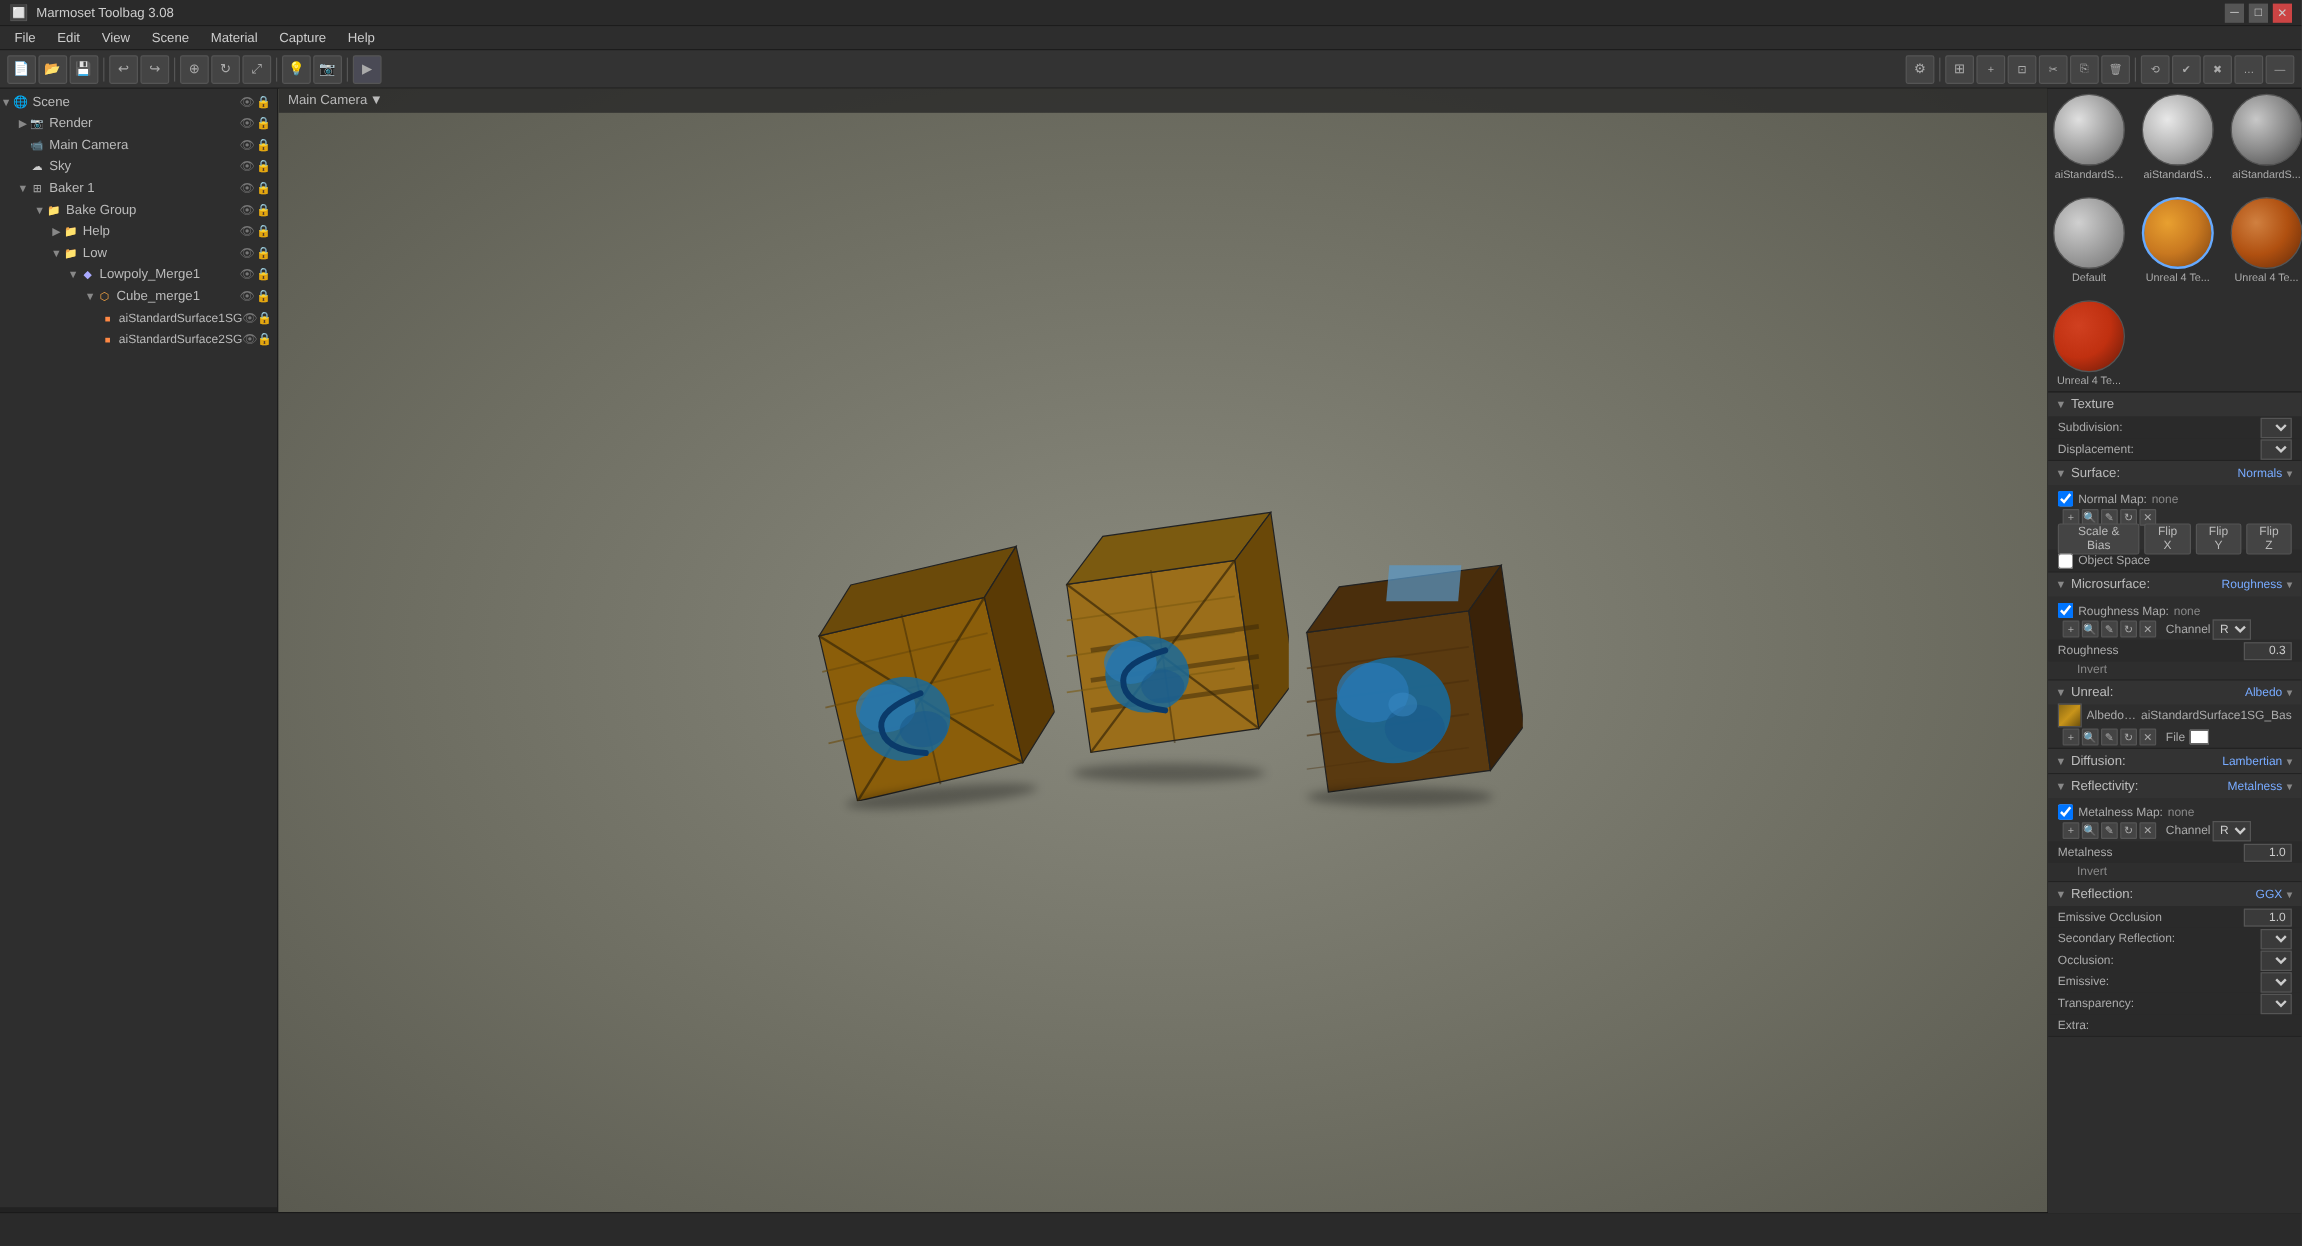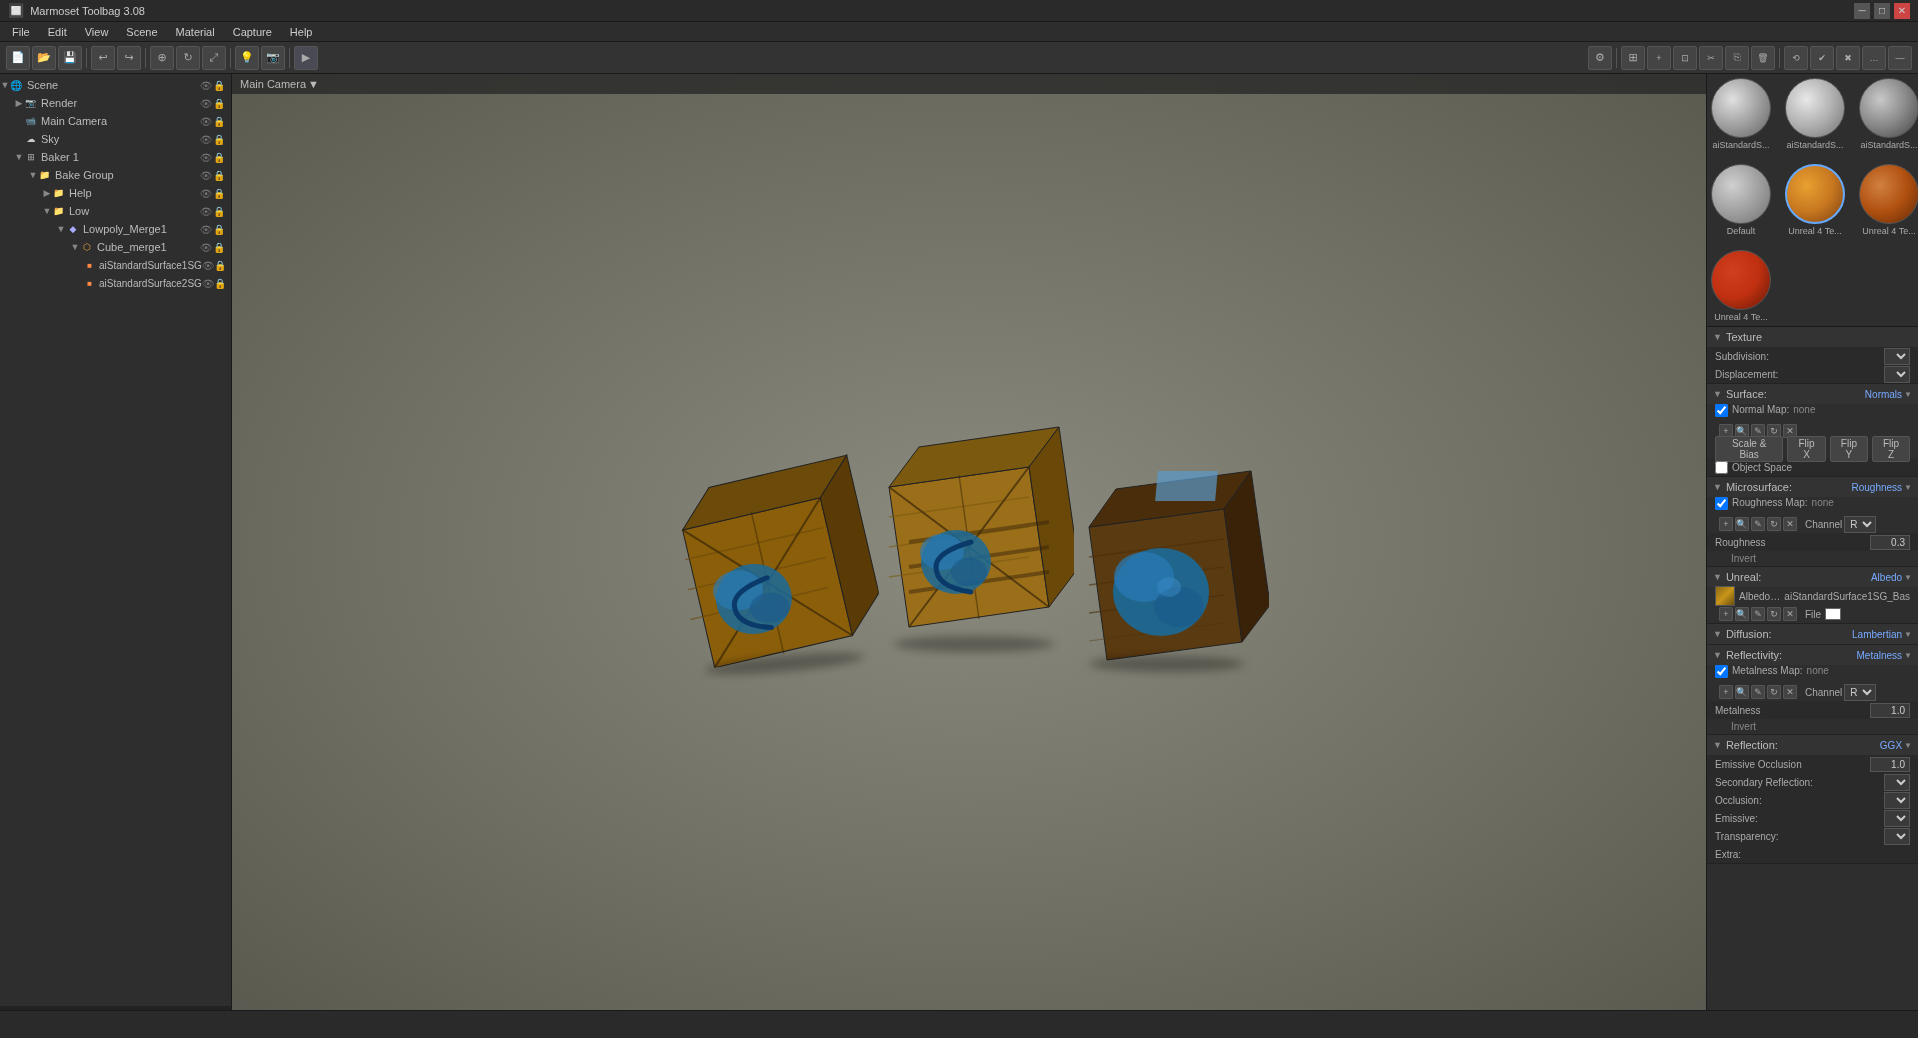--- a/index.html
+++ b/index.html
@@ -238,21 +238,21 @@
       text-align: right;
     }
     .prop-dropdown {
       background: #3a3a3a;
       border: 1px solid #555;
       color: #ccc;
       font-size: 10px;
       padding: 1px 2px;
     }
     .prop-checkbox {
-      display: flex; align-items: flex-start; height: 18px; padding: 0 8px;
+      display: flex; align-items: flex-end; height: 18px; padding: 0 8px;
       font-size: 10px; color: #aaa;
     }
     .prop-checkbox input { margin-right: 4px; }
     .prop-map-row {
       display: flex; align-items: center;
       height: 18px; padding: 0 8px;
       font-size: 10px; color: #aaa;
     }
     .map-icons {
       display: flex; gap: 2px; margin-left: 4px;

